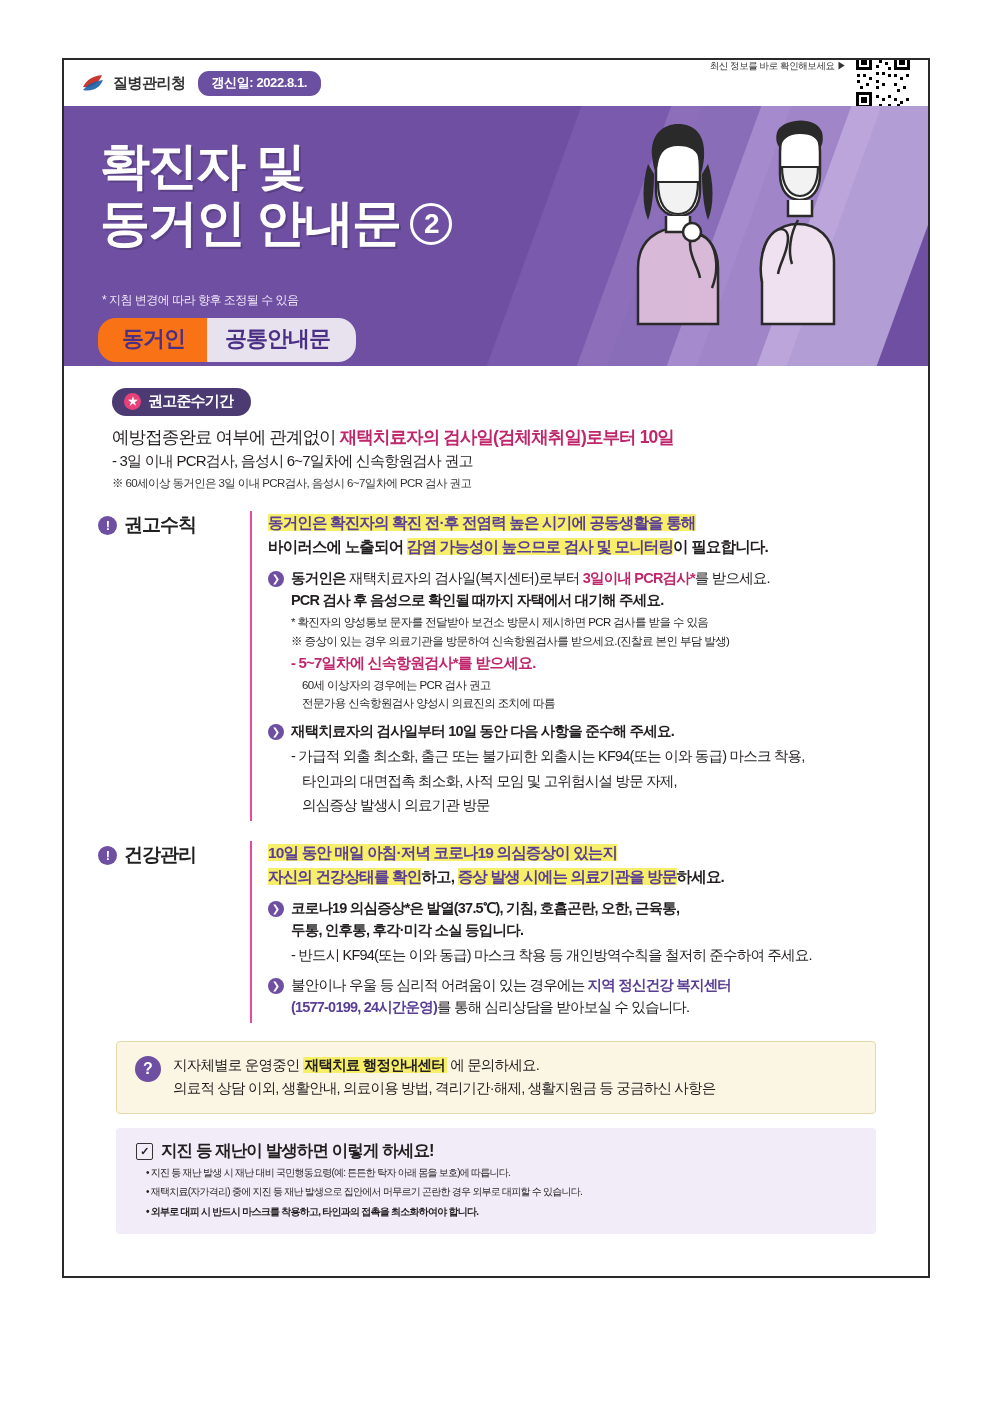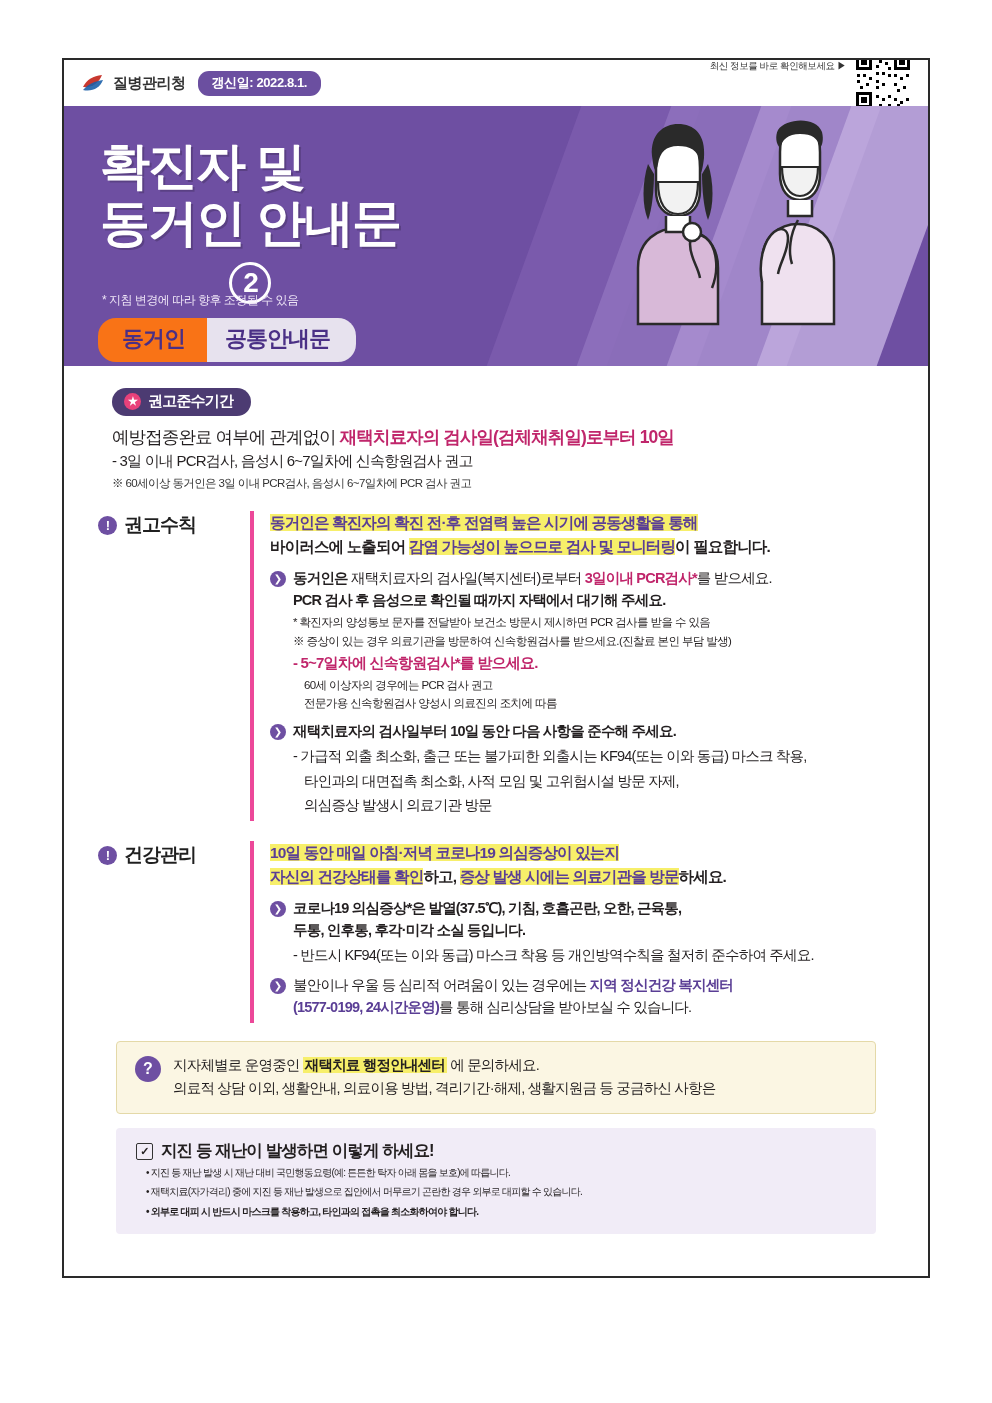--- a/index.html
+++ b/index.html
@@ -106,21 +106,21 @@
     color: #fff;
     z-index: 4;
   }
   .hero-title .l1, .hero-title .l2 {
     font-size: 50px;
     font-weight: bold;
     letter-spacing: -2px;
     line-height: 1.14;
     text-shadow: 2px 2px 0 rgba(0,0,0,.18);
   }
-  .hero-title .l2 { display: flex; align-items: center; gap: 10px; flex-direction: column; }
+  .hero-title .l2 { display: flex; align-items: center; gap: 10px; }
   .circle-num {
     display: inline-flex;
     align-items: center;
     justify-content: center;
     width: 42px; height: 42px;
     border: 3px solid #fff;
     border-radius: 50%;
     font-size: 28px;
     font-weight: bold;
     line-height: 1;
@@ -236,21 +236,21 @@
     color: #fff;
     font-size: 13px;
     font-weight: bold;
     display: inline-flex;
     align-items: center;
     justify-content: center;
     line-height: 1;
   }
   .sec-right {
     flex: 1;
-    border-left: 4px solid #ec4899;
+    border-left: 2px solid #ec4899;
     padding-left: 16px;
     padding-bottom: 4px;
   }
   .hl { background: #f7ef6a; }
   .lead {
     font-size: 15.5px;
     font-weight: bold;
     letter-spacing: -0.85px;
     line-height: 1.55;
   }

